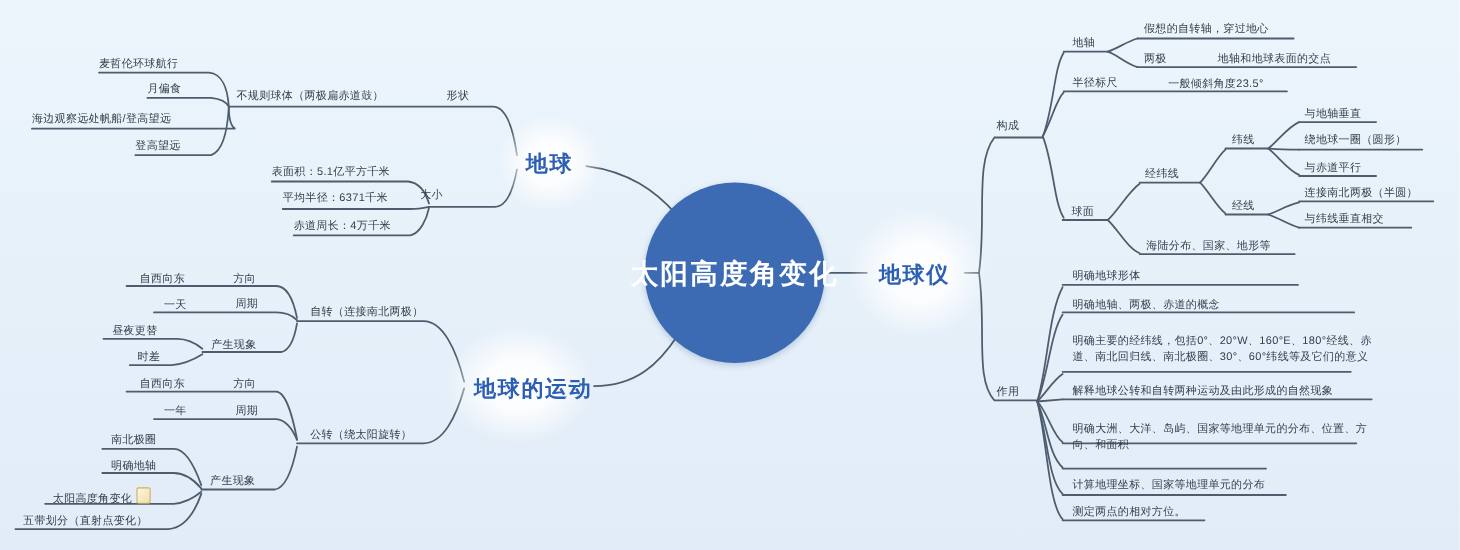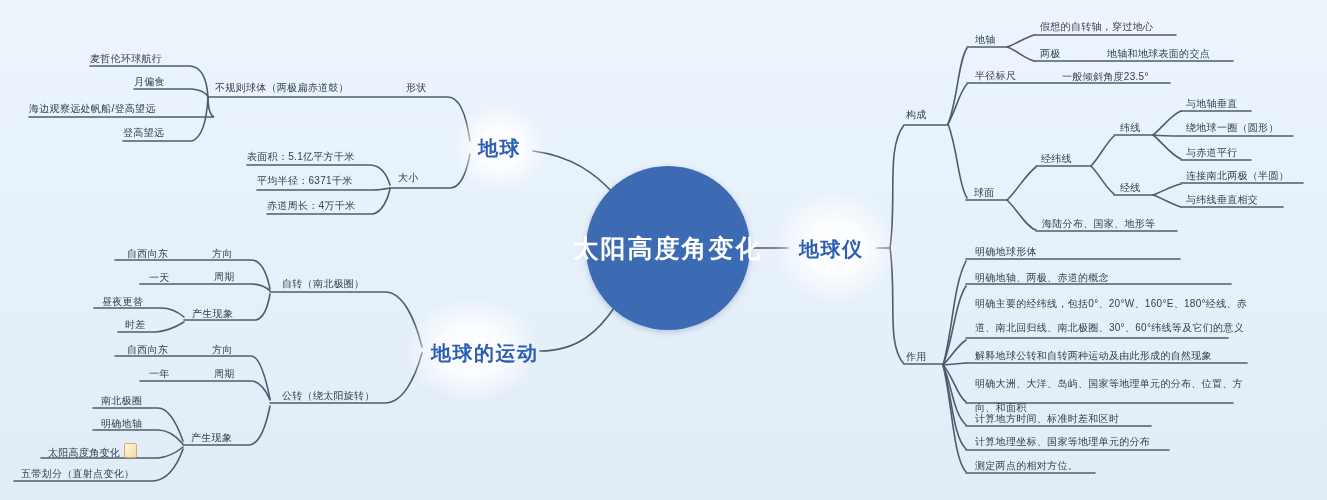--- a/index.html
+++ b/index.html
@@ -6,21 +6,21 @@
   .canvas{
     position:relative;width:1327px;height:500px;overflow:hidden;
     background:linear-gradient(180deg,#ecf5fc 0%,#e7f1fa 45%,#e1ecf7 100%);
     font-family:"Liberation Sans","DejaVu Sans",sans-serif;
   }
   .links{position:absolute;left:0;top:0;}
   .leaf{
     position:absolute;font-size:10px;line-height:15px;color:#323e4a;
     white-space:nowrap;letter-spacing:.3px;
   }
-  .wrap{white-space:normal;line-height:24px;}
+  .wrap{white-space:normal;line-height:14px;margin-top:12px;}
   .branch{
     position:absolute;font-size:20px;font-weight:bold;color:#2c5fb3;
     letter-spacing:1.5px;white-space:nowrap;z-index:3;
   }
   .glow{
     position:absolute;border-radius:50%;z-index:2;
     background:radial-gradient(closest-side,rgba(255,255,255,.98) 0%,rgba(255,255,255,.85) 45%,rgba(255,255,255,0) 100%);
   }
   .center-node{
     position:absolute;left:586px;top:166px;width:164px;height:164px;border-radius:50%;
@@ -147,30 +147,30 @@
 
   <div class="leaf lbl" style="left:90px;top:51px">麦哲伦环球航行</div>
   <div class="leaf lbl" style="left:134px;top:74px">月偏食</div>
   <div class="leaf lbl" style="left:29px;top:101px">海边观察远处帆船/登高望远</div>
   <div class="leaf lbl" style="left:123px;top:125px">登高望远</div>
   <div class="leaf lbl" style="left:215px;top:80px">不规则球体（两极扁赤道鼓）</div>
   <div class="leaf lbl" style="left:406px;top:80px">形状</div>
   <div class="leaf lbl" style="left:247px;top:149px">表面积：5.1亿平方千米</div>
   <div class="leaf lbl" style="left:257px;top:173px">平均半径：6371千米</div>
   <div class="leaf lbl" style="left:267px;top:198px">赤道周长：4万千米</div>
-  <div class="leaf lbl" style="left:398px;top:170px">大小</div>
+  <div class="leaf lbl" style="left:382px;top:170px">大小</div>
 
   <div class="leaf lbl" style="left:127px;top:246px">自西向东</div>
   <div class="leaf lbl" style="left:212px;top:246px">方向</div>
   <div class="leaf lbl" style="left:149px;top:270px">一天</div>
   <div class="leaf lbl" style="left:214px;top:269px">周期</div>
   <div class="leaf lbl" style="left:102px;top:294px">昼夜更替</div>
   <div class="leaf lbl" style="left:125px;top:317px">时差</div>
   <div class="leaf lbl" style="left:192px;top:306px">产生现象</div>
-  <div class="leaf lbl" style="left:282px;top:276px">自转（南北极圈）</div>
+  <div class="leaf lbl" style="left:282px;top:276px">自转（连接南北两极）</div>
 
   <div class="leaf lbl" style="left:127px;top:342px">自西向东</div>
   <div class="leaf lbl" style="left:212px;top:342px">方向</div>
   <div class="leaf lbl" style="left:149px;top:366px">一年</div>
   <div class="leaf lbl" style="left:214px;top:366px">周期</div>
   <div class="leaf lbl" style="left:282px;top:388px">公转（绕太阳旋转）</div>
   <div class="leaf lbl" style="left:101px;top:393px">南北极圈</div>
   <div class="leaf lbl" style="left:101px;top:416px">明确地轴</div>
   <div class="leaf lbl" style="left:48px;top:443px">
     <span>太阳高度角变化</span><span class="note-ic"></span>
@@ -195,17 +195,16 @@
   <div class="leaf lbl" style="left:1186px;top:168px">连接南北两极（半圆）</div>
   <div class="leaf lbl" style="left:1186px;top:192px">与纬线垂直相交</div>
   <div class="leaf lbl" style="left:1042px;top:216px">海陆分布、国家、地形等</div>
 
   <div class="leaf lbl" style="left:906px;top:349px">作用</div>
   <div class="leaf lbl" style="left:975px;top:244px">明确地球形体</div>
   <div class="leaf lbl" style="left:975px;top:270px">明确地轴、两极、赤道的概念</div>
   <div class="leaf lbl wrap" style="left:975px;top:292px;width:292px">明确主要的经纬线，包括0°、20°W、160°E、180°经线、赤道、南北回归线、南北极圈、30°、60°纬线等及它们的意义</div>
   <div class="leaf lbl wrap" style="left:975px;top:372px;width:274px">明确大洲、大洋、岛屿、国家等地理单元的分布、位置、方向、和面积</div>
   <div class="leaf lbl" style="left:975px;top:348px">解释地球公转和自转两种运动及由此形成的自然现象</div>
-  <div class="leaf lbl" style="left:975px;top:411px">计算地方时间、标准时差和区时</div>
   <div class="leaf lbl" style="left:975px;top:434px">计算地理坐标、国家等地理单元的分布</div>
   <div class="leaf lbl" style="left:975px;top:458px">测定两点的相对方位。</div>
 
 </div>
 
 </body></html>

